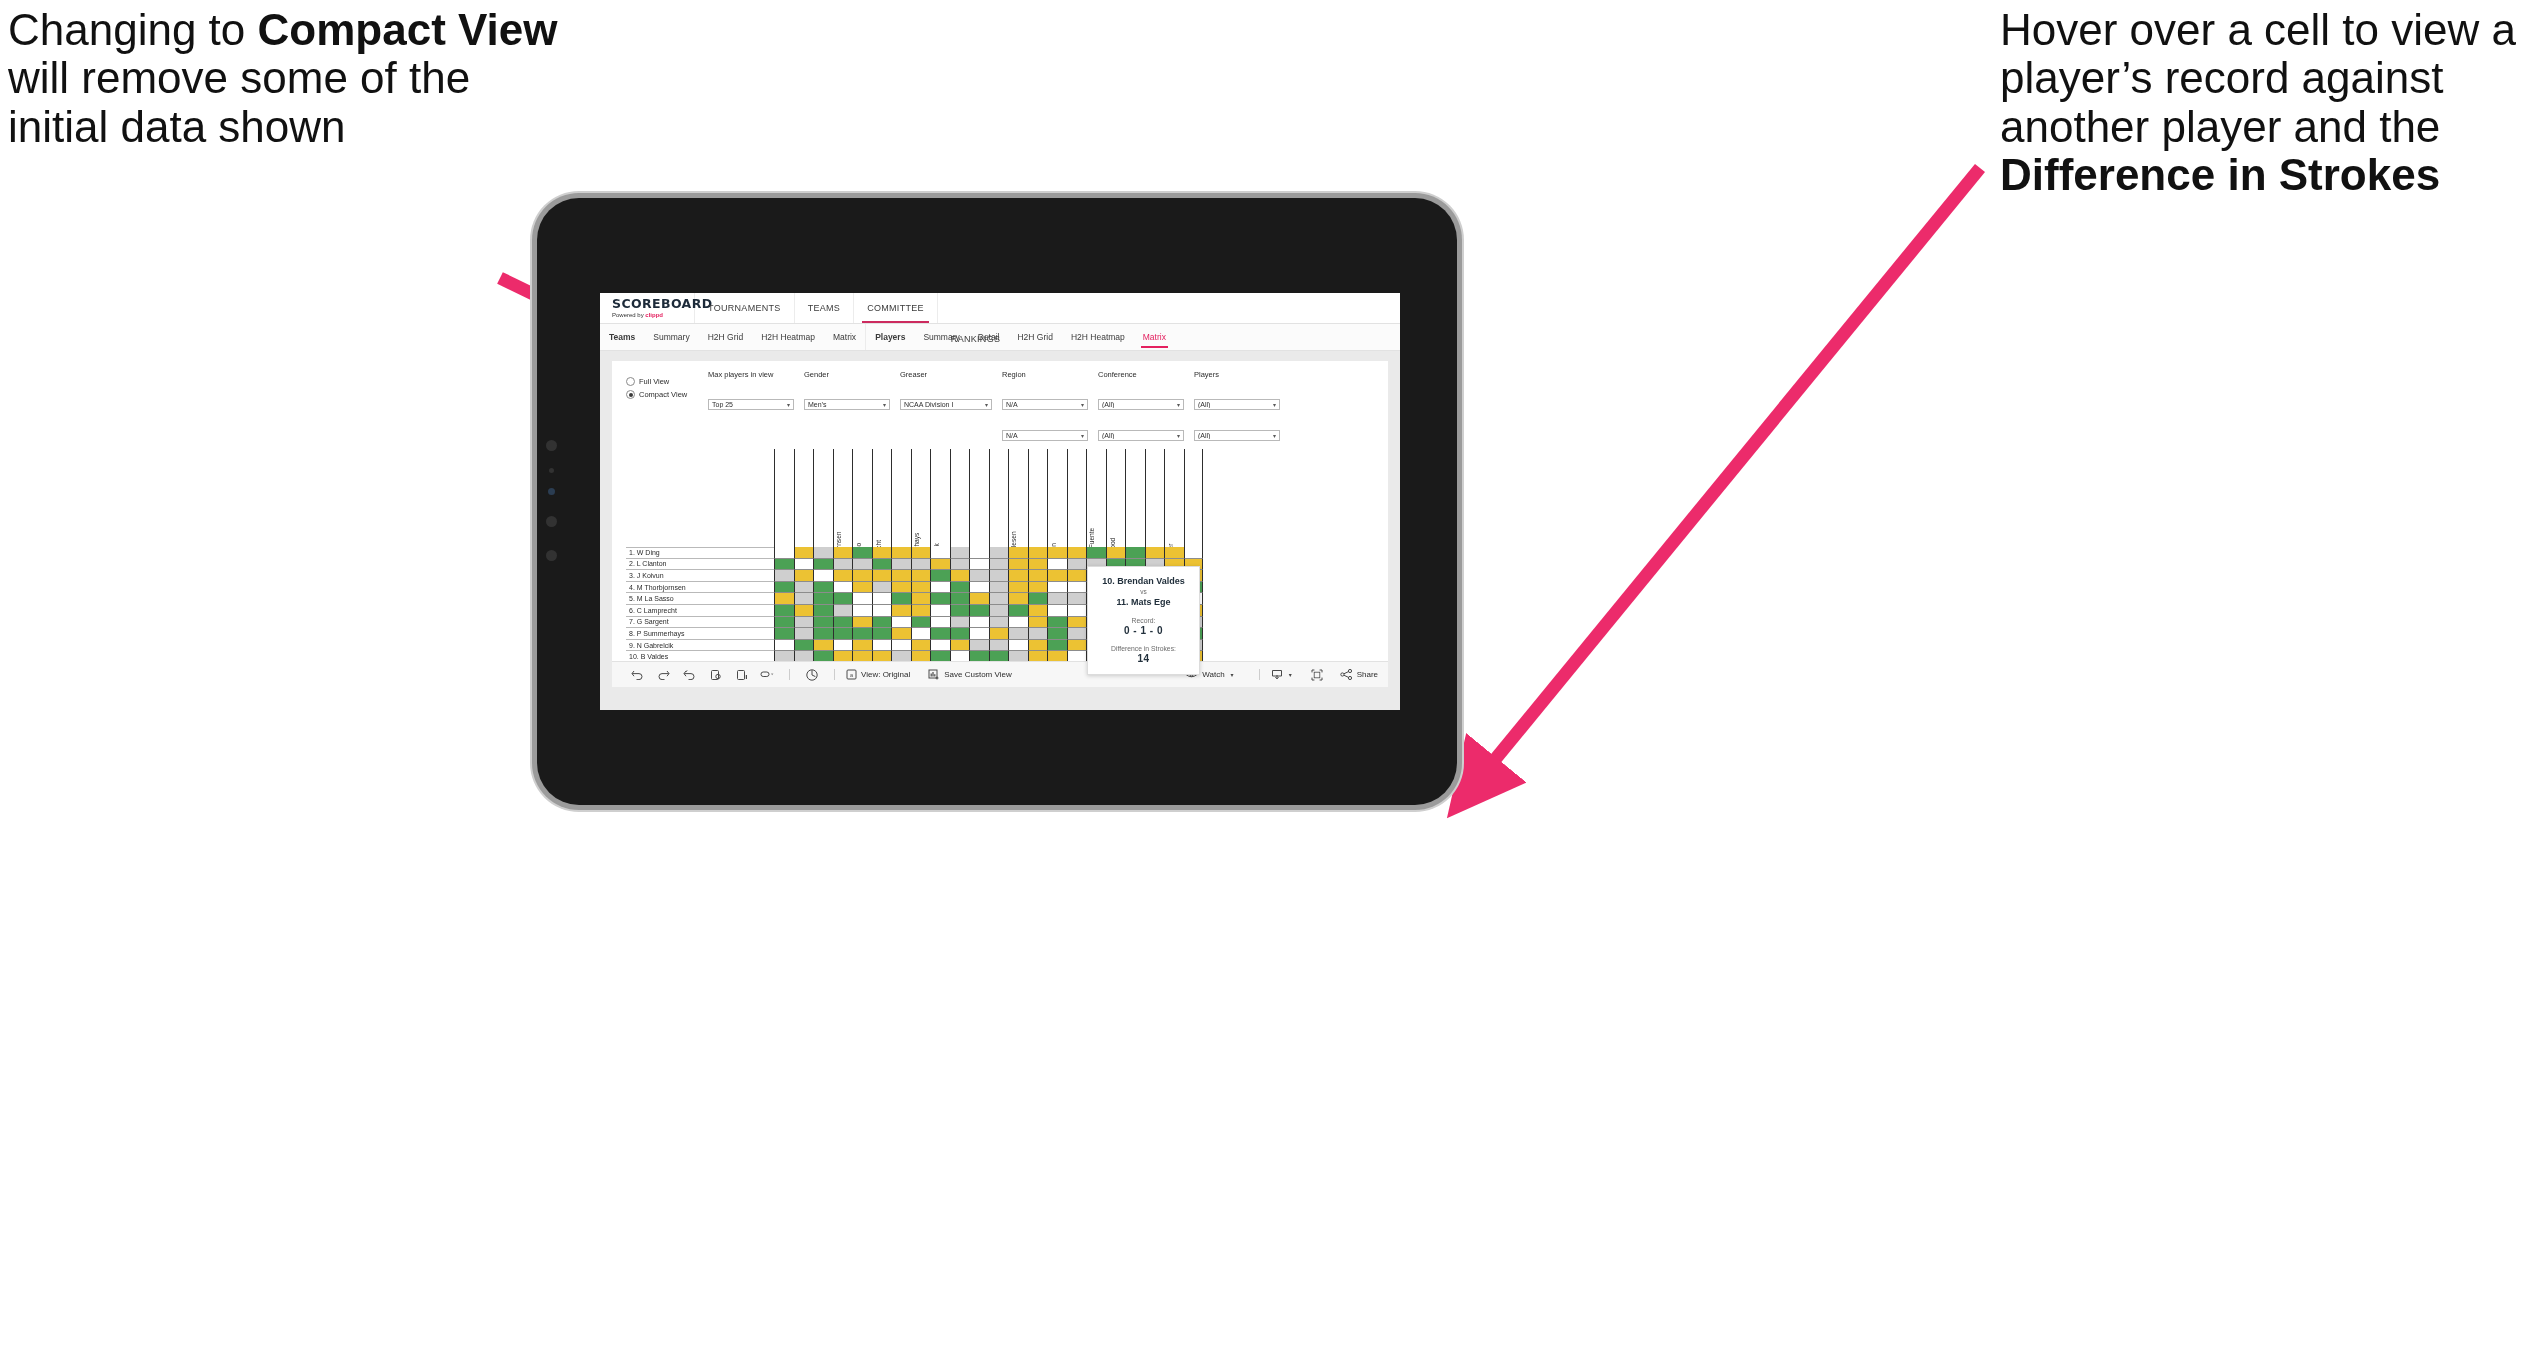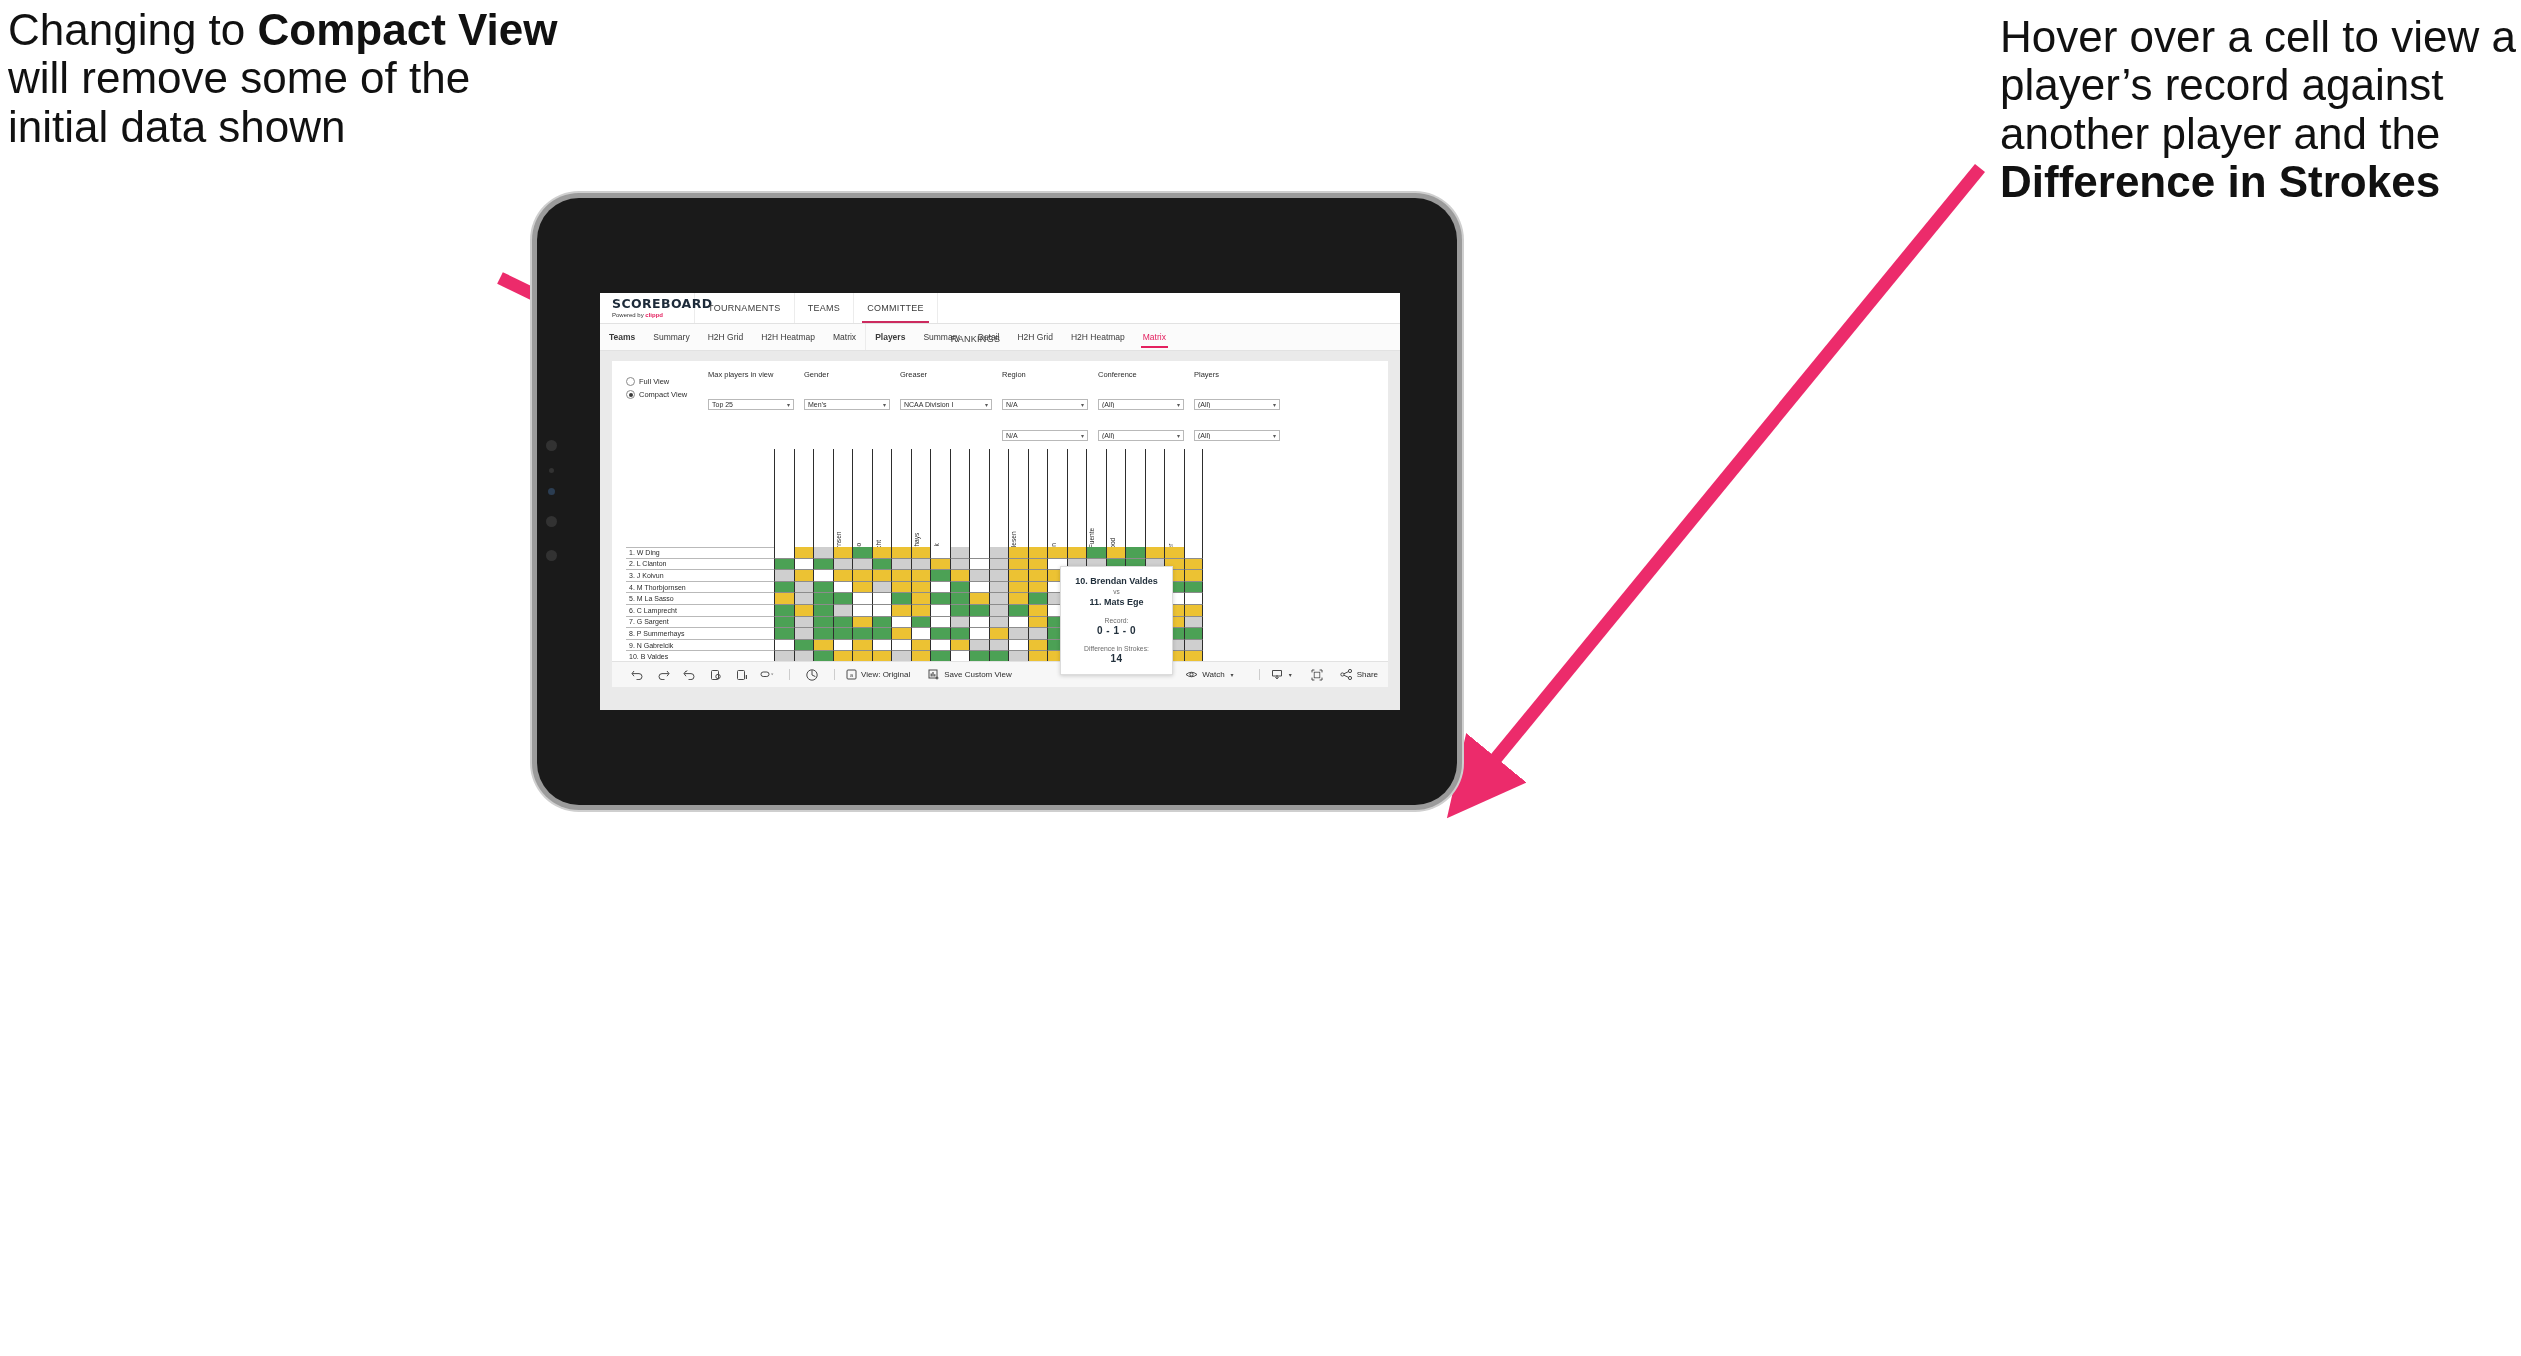--- a/index.html
+++ b/index.html
@@ -13,21 +13,21 @@
   
   .annot{
     position:absolute;
     font-size:44px;
     line-height:1.1;
     color:#111111;
     font-family:"Liberation Sans",sans-serif;
   }
   .annot b{font-weight:700;}
   #annot-left{left:8px;top:6px;width:560px;}
-  #annot-right{left:2000px;top:13px;width:520px;}
+  #annot-right{left:2000px;top:6px;width:520px;}
 
   
   .arrow-svg{position:absolute;left:0;top:0;width:2521px;height:1356px;pointer-events:none;}
   #tablet-outer{
     position:absolute;left:537px;top:198px;width:920px;height:607px;
     background:#1a1a1a;border-radius:42px;
     box-shadow:0 0 0 5px #9b9b9b, 0 0 0 7px #cfcfcf;
   }
   #tablet-speaker-dots{position:absolute;left:546px;top:440px;width:16px;height:160px;}
   .dot{position:absolute;left:0;border-radius:50%;background:#323232;}
@@ -133,21 +133,21 @@
   }
   .grow .cell:last-child{border-right:1.6px solid #2e2e2e;}
   .c-w{background:#ffffff;}
   .c-g{background:#4ea košик;}
   .c-g{background:#4ca155;}
   .c-y{background:#ecc233;}
   .c-s{background:#cfcfcf;}
 
   
   #tooltip{
-    position:absolute;left:448px;top:205px;width:113px;
+    position:absolute;left:475px;top:205px;width:113px;
     background:#ffffff;border:1px solid #dcdcdc;
     box-shadow:0 1px 4px rgba(0,0,0,.18);
     padding:9px 6px 10px 6px;box-sizing:border-box;text-align:center;z-index:30;
   }
   .tt-name{font-size:9px;font-weight:700;color:#22303c;line-height:1.15;}
   .tt-vs{font-size:6.5px;color:#6b6b6b;margin:2px 0;}
   .tt-gap{height:9px;}
   .tt-lbl{font-size:6.8px;color:#6b6b6b;}
   .tt-val{font-size:10px;font-weight:700;color:#22303c;letter-spacing:.5px;margin-top:1px;}
 

